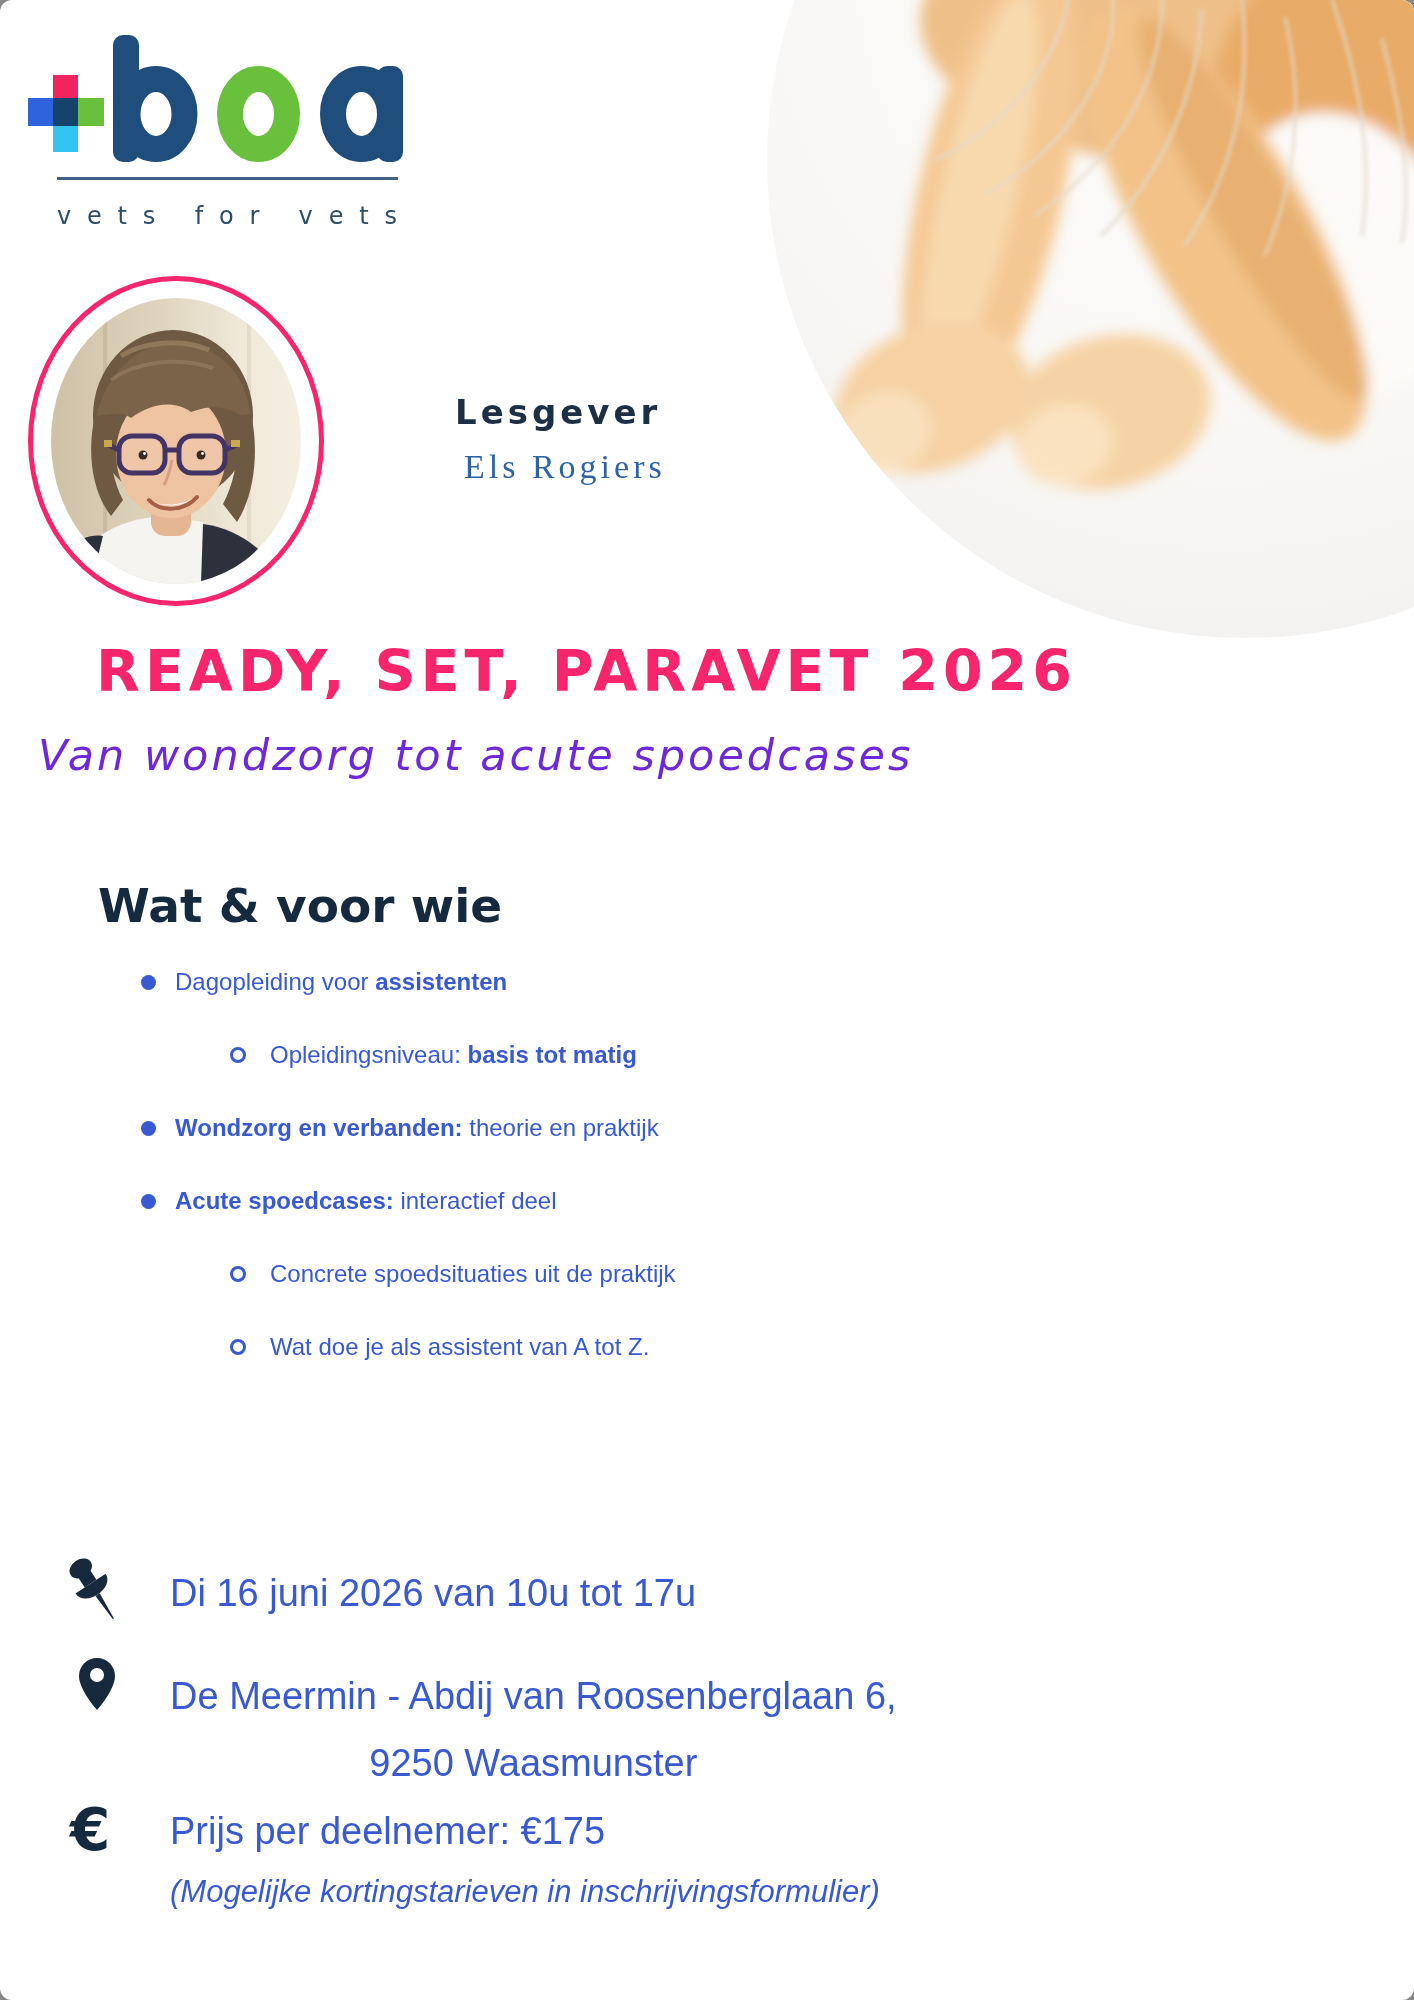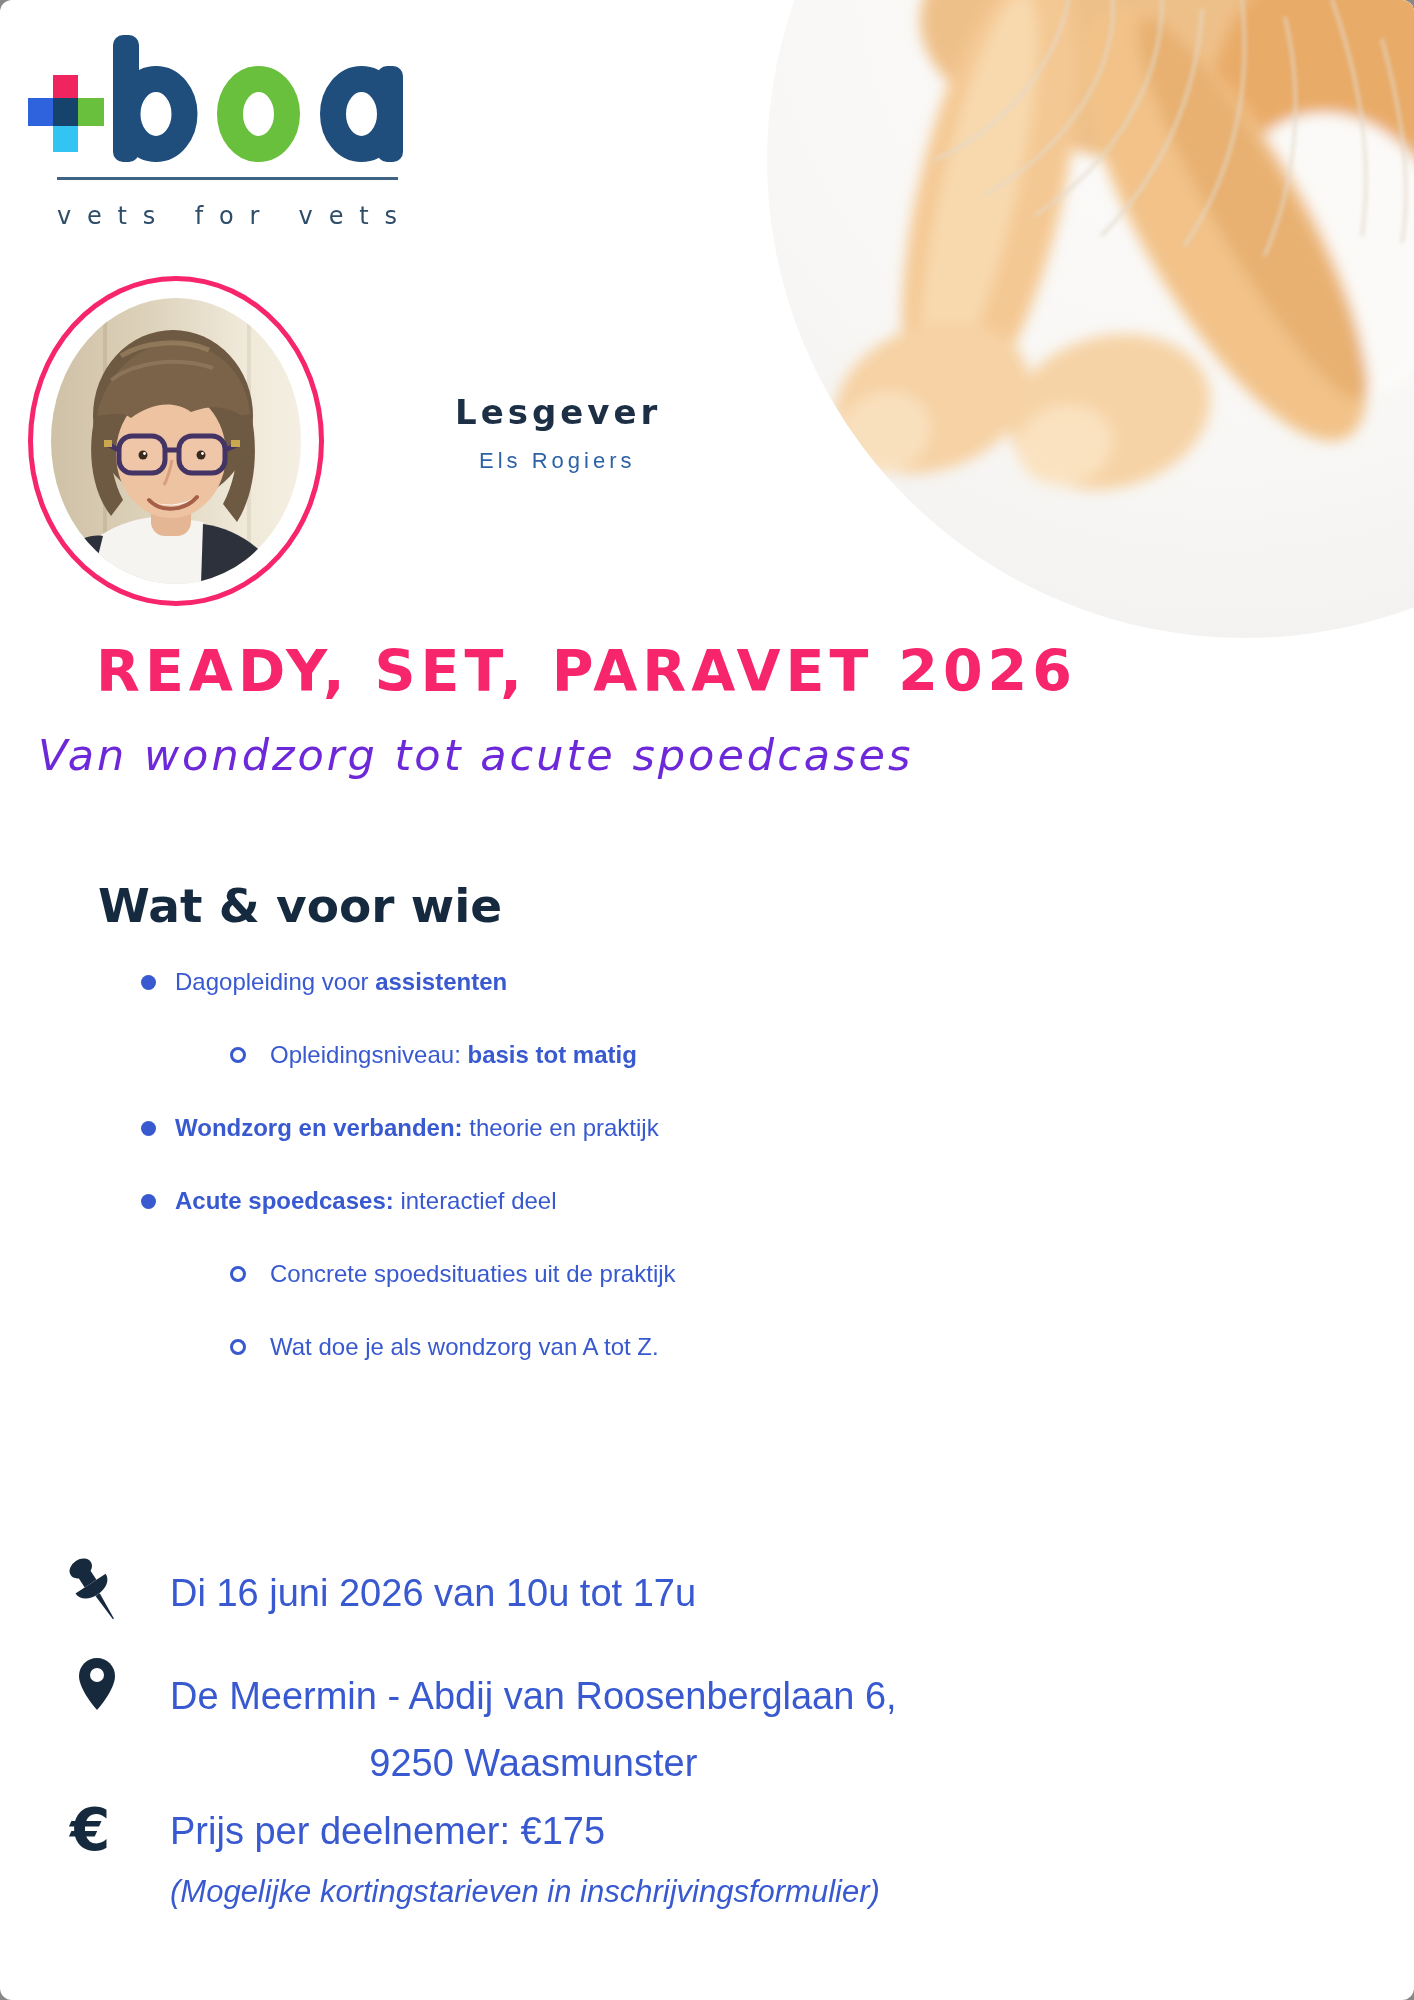--- a/index.html
+++ b/index.html
@@ -21,22 +21,22 @@
     position:absolute;left:18px;top:17px;width:250px;height:286px;
     border-radius:50%;overflow:hidden;
   }
 
   
   .lesgever{
     left:455px;top:392px;font-family:"DejaVu Sans",sans-serif;
     font-weight:bold;font-size:34px;letter-spacing:4px;color:#1c2f45;
   }
   .els{
-    left:479px;top:448px;font-family:Liberation Sans, sans-serif;
-    font-size:22px;letter-spacing:4px;color:#2d63a6;
+    left:464px;top:448px;font-family:Liberation Serif, serif;
+    font-size:34px;letter-spacing:4px;color:#2d63a6;
   }
 
   
   .title{
     left:96px;top:638px;font-family:"DejaVu Sans",sans-serif;font-weight:bold;
     font-size:57px;letter-spacing:5px;color:#f7256b;white-space:nowrap;
   }
   .subtitle{
     left:38px;top:730px;font-family:"DejaVu Sans",sans-serif;font-weight:normal;
     font-style:italic;font-size:43px;letter-spacing:3px;color:#6d28d9;white-space:nowrap;
@@ -239,21 +239,21 @@
       <div class="what-item">
         <span class="marker-dot"></span>
         <span class="txt"><span class="b">Acute spoedcases:</span><span> interactief deel</span></span>
       </div>
       <div class="what-item sub">
         <span class="marker-ring"></span>
         <span class="txt"><span>Concrete spoedsituaties uit de praktijk</span></span>
       </div>
       <div class="what-item sub">
         <span class="marker-ring"></span>
-        <span class="txt"><span>Wat doe je als wondzorg van A tot Z.</span></span>
+        <span class="txt"><span>Wat doe je als assistent van A tot Z.</span></span>
       </div>
     </div>
 
   <div id="where-rows">
       <div class="where-row">
         <div class="lines">
           <div>Di 16 juni 2026 van 10u tot 17u</div>
         </div>
       </div>
       <div class="where-row">

